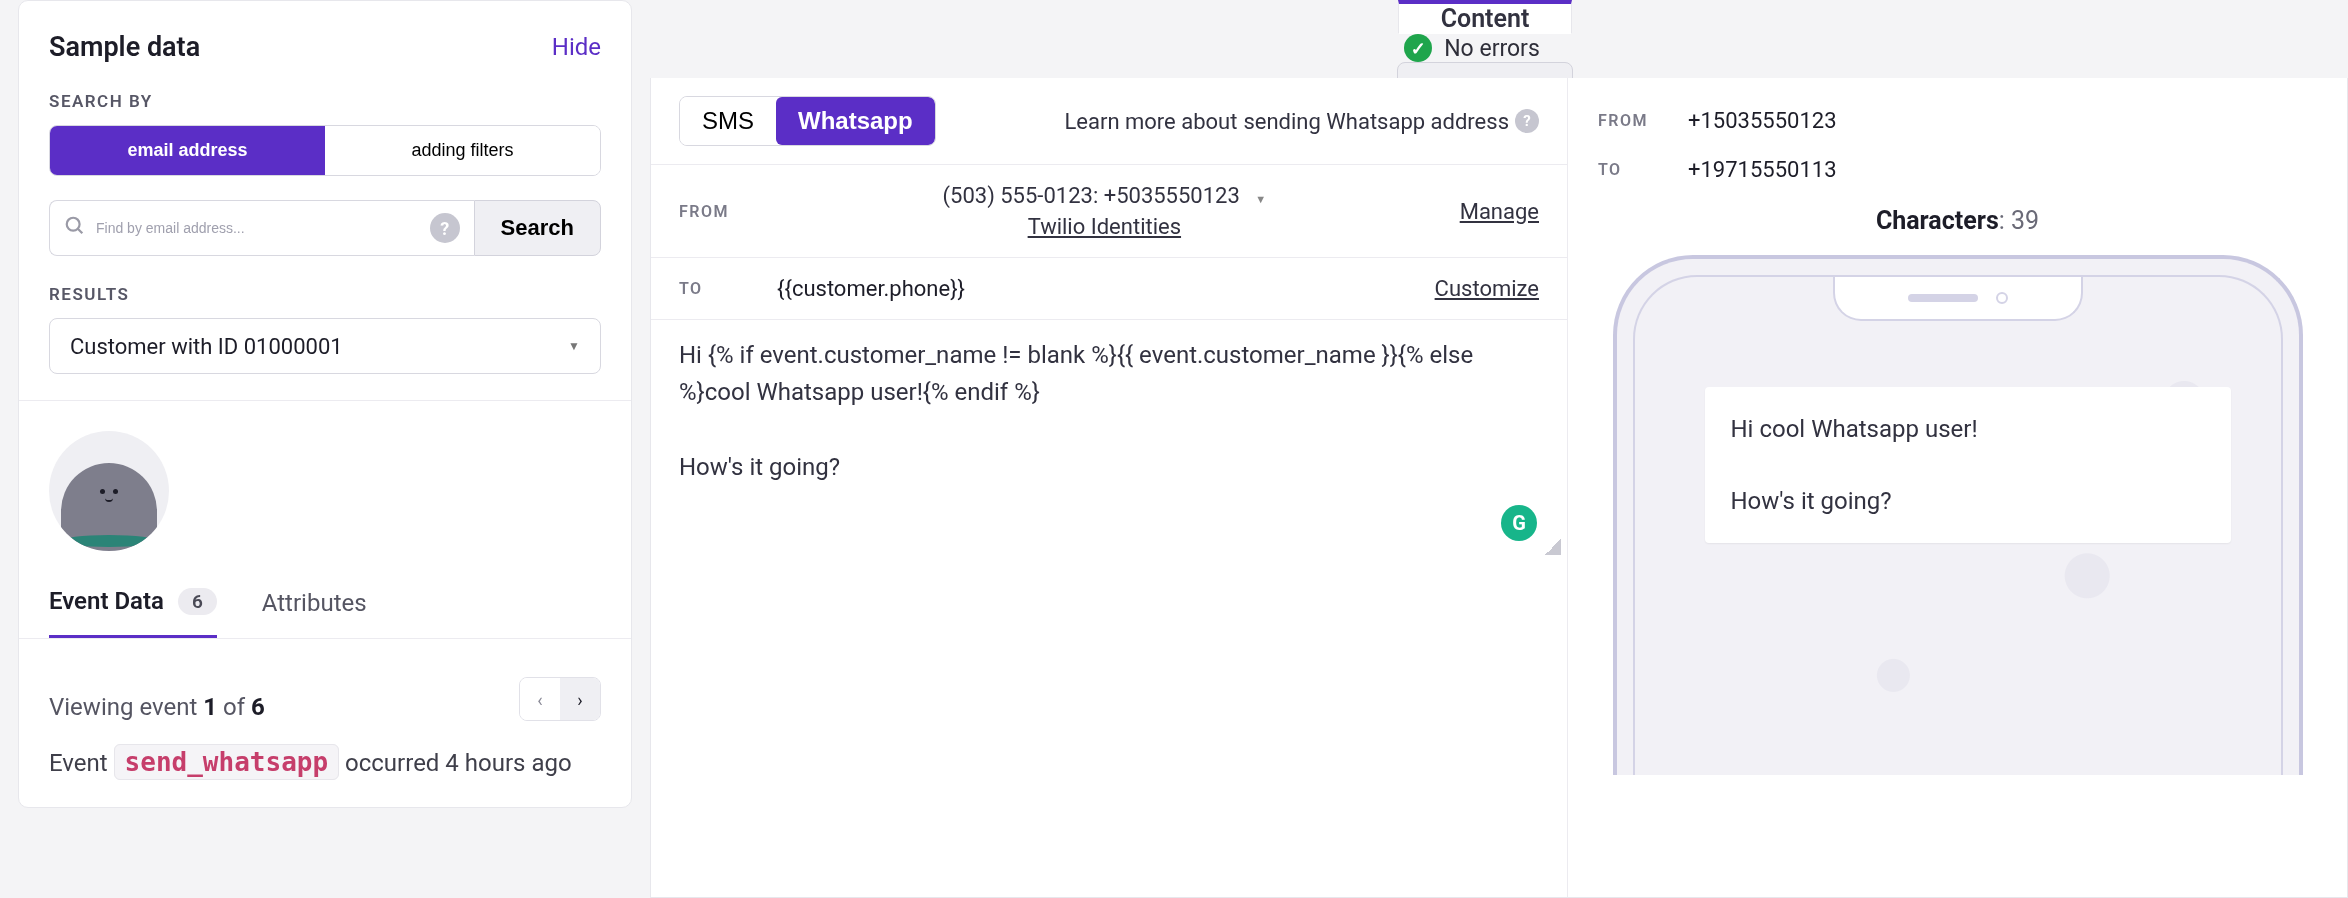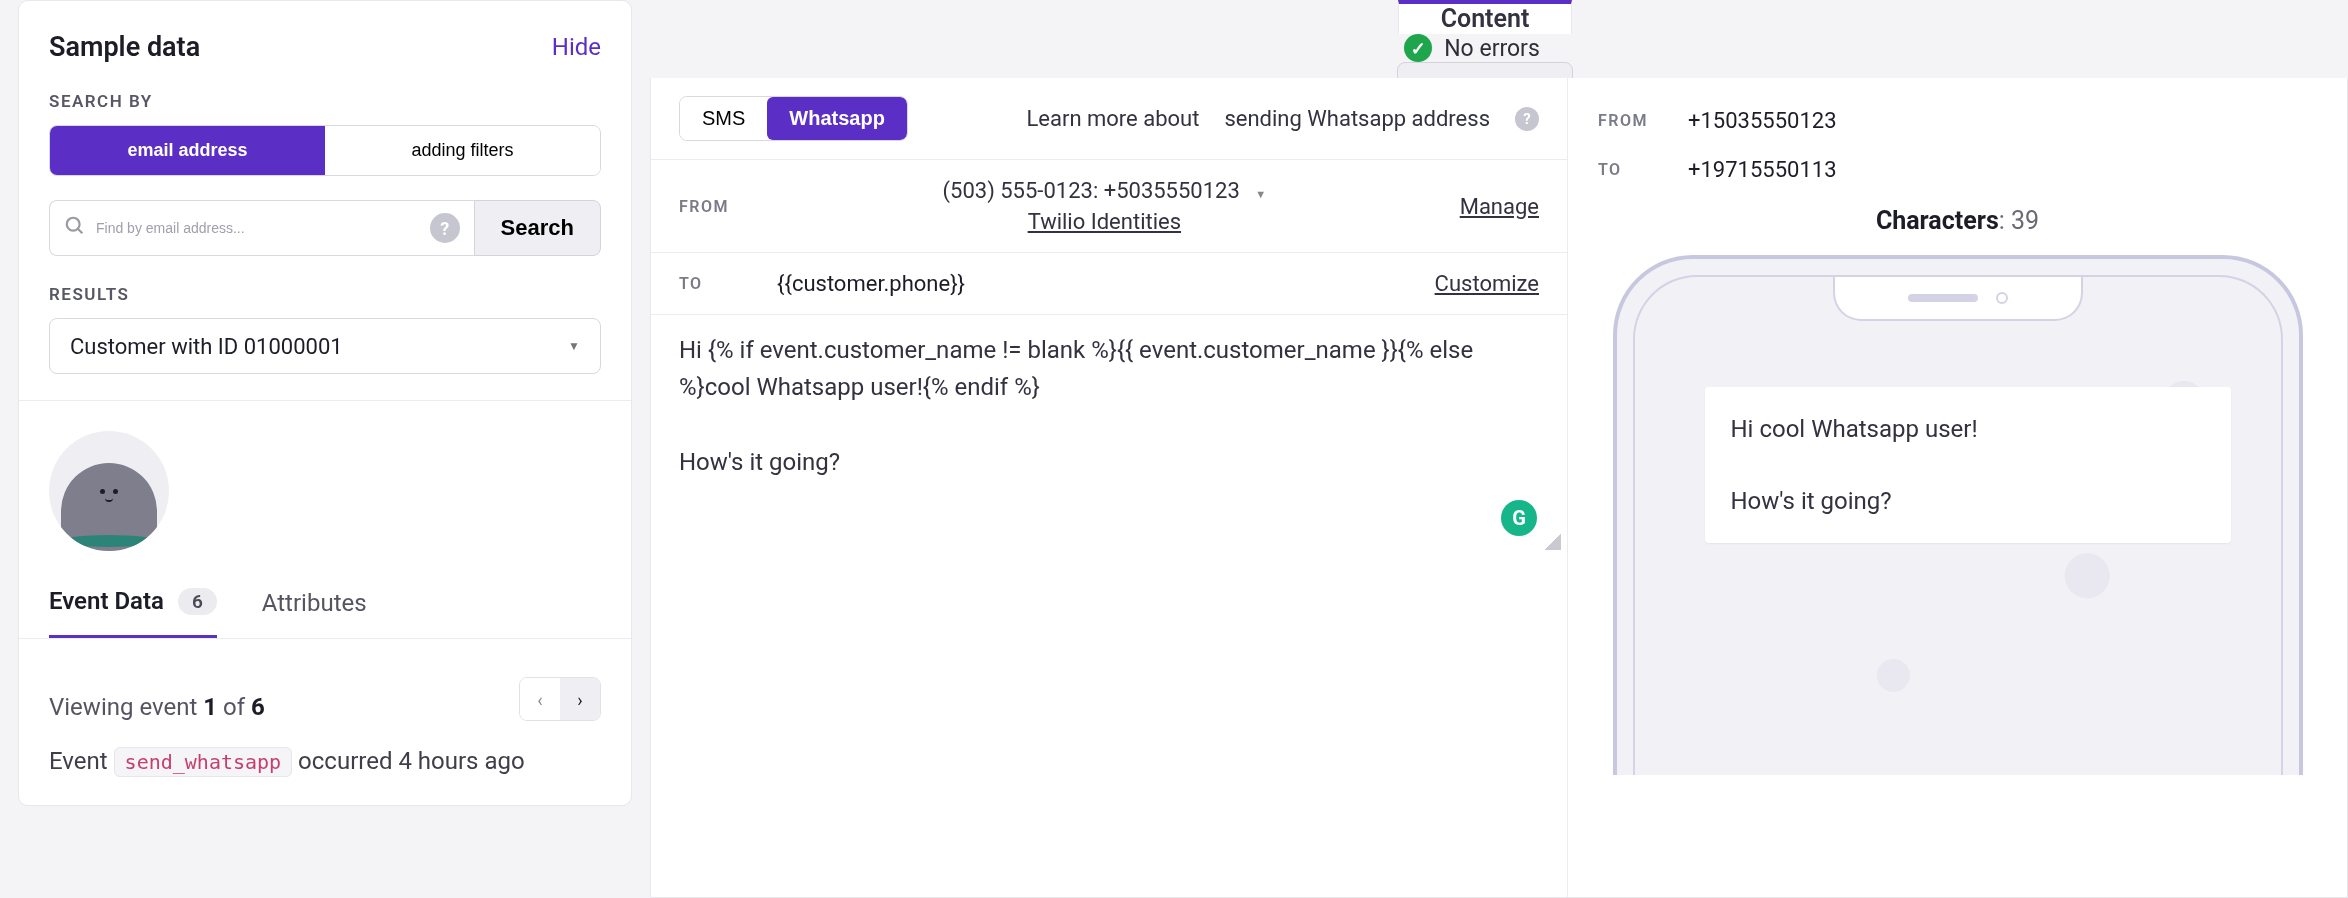--- a/index.html
+++ b/index.html
@@ -170,21 +170,21 @@
   .pager { display:flex; border:1px solid #e1e1e8; border-radius:8px; overflow:hidden;}
   .pager-btn { width:40px; height:42px; display:flex; align-items:center; justify-content:center; background:#fff; cursor:pointer; font-size:18px; color:#8a8a97;}
   .pager-btn.on { background:#efeff3; color:#1d1d28;}
 
   .event-desc {
     font-size: 24px; color:#3f3f4a; padding-top: 26px;
   }
   .code-chip {
     font-family: ui-monospace, Menlo, monospace;
     color:#c63e6b; background:#f5f4f7; border:1px solid #e7e6eb;
-    border-radius:6px; padding:2px 10px; font-size:20px;
+    border-radius:6px; padding:2px 10px; font-size:26px;font-weight:bold;
   }
 
   
   .main { flex:1; display:flex; flex-direction:column; }
   .topbar {
     display:flex; align-items:center; height:78px;
     padding-right: 28px;
     flex-direction: column;
   }
   .top-tab {
@@ -207,23 +207,23 @@
     border-top:none;
   }
 
   
   .editor { flex:1; display:flex; flex-direction:column; min-width:0; }
   .proto-row {
     display:flex; align-items:center; justify-content:space-between;
     padding:18px 28px;
   }
   .proto-seg { display:flex; border:1px solid #d8d8e0; border-radius:8px; overflow:hidden;}
-  .proto-btn { padding:10px 22px; font-size:20px; border:none; background:#fff; cursor:pointer;}
+  .proto-btn { padding:10px 22px; font-size:24px; border:none; background:#fff; cursor:pointer;}
   .proto-btn.active { background:#5b2ec6; color:#fff; font-weight:600; border-radius:6px;}
-  .learn { font-size:22px; color:#323240; display:flex; align-items:center; gap:25px;}
+  .learn { font-size:22px; color:#323240; display:flex; align-items:center; gap:6px;}
   .learn a { color:#323240;}
   .help-circ.sm { width:24px;height:24px;font-size:15px;}
 
   .field-row {
     display:flex; align-items:center; gap:28px;
     border-top:1px solid #ecebf0; padding:18px 28px;
     font-size:22px;
   }
   .field-label { font-size:16px; letter-spacing:1.5px; color:#7a7a88; font-weight:600; width:70px;}
   .field-mid { flex:1; display:flex; flex-direction:column; align-items:center; gap:6px;}

